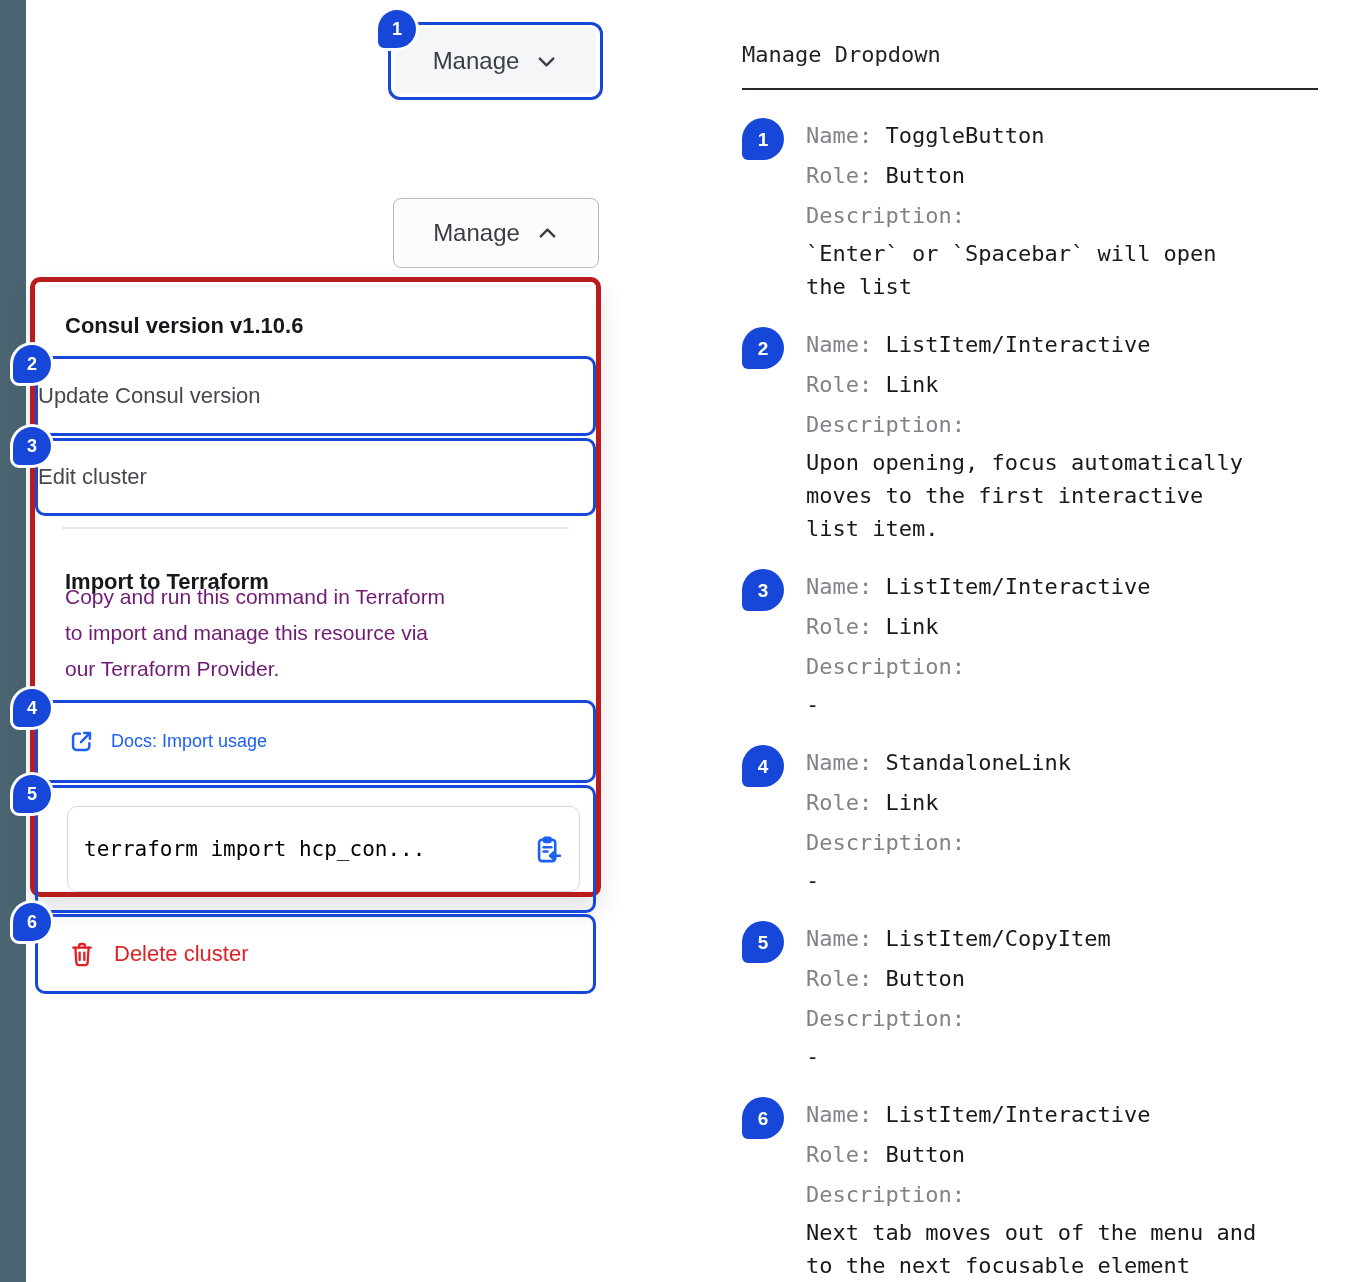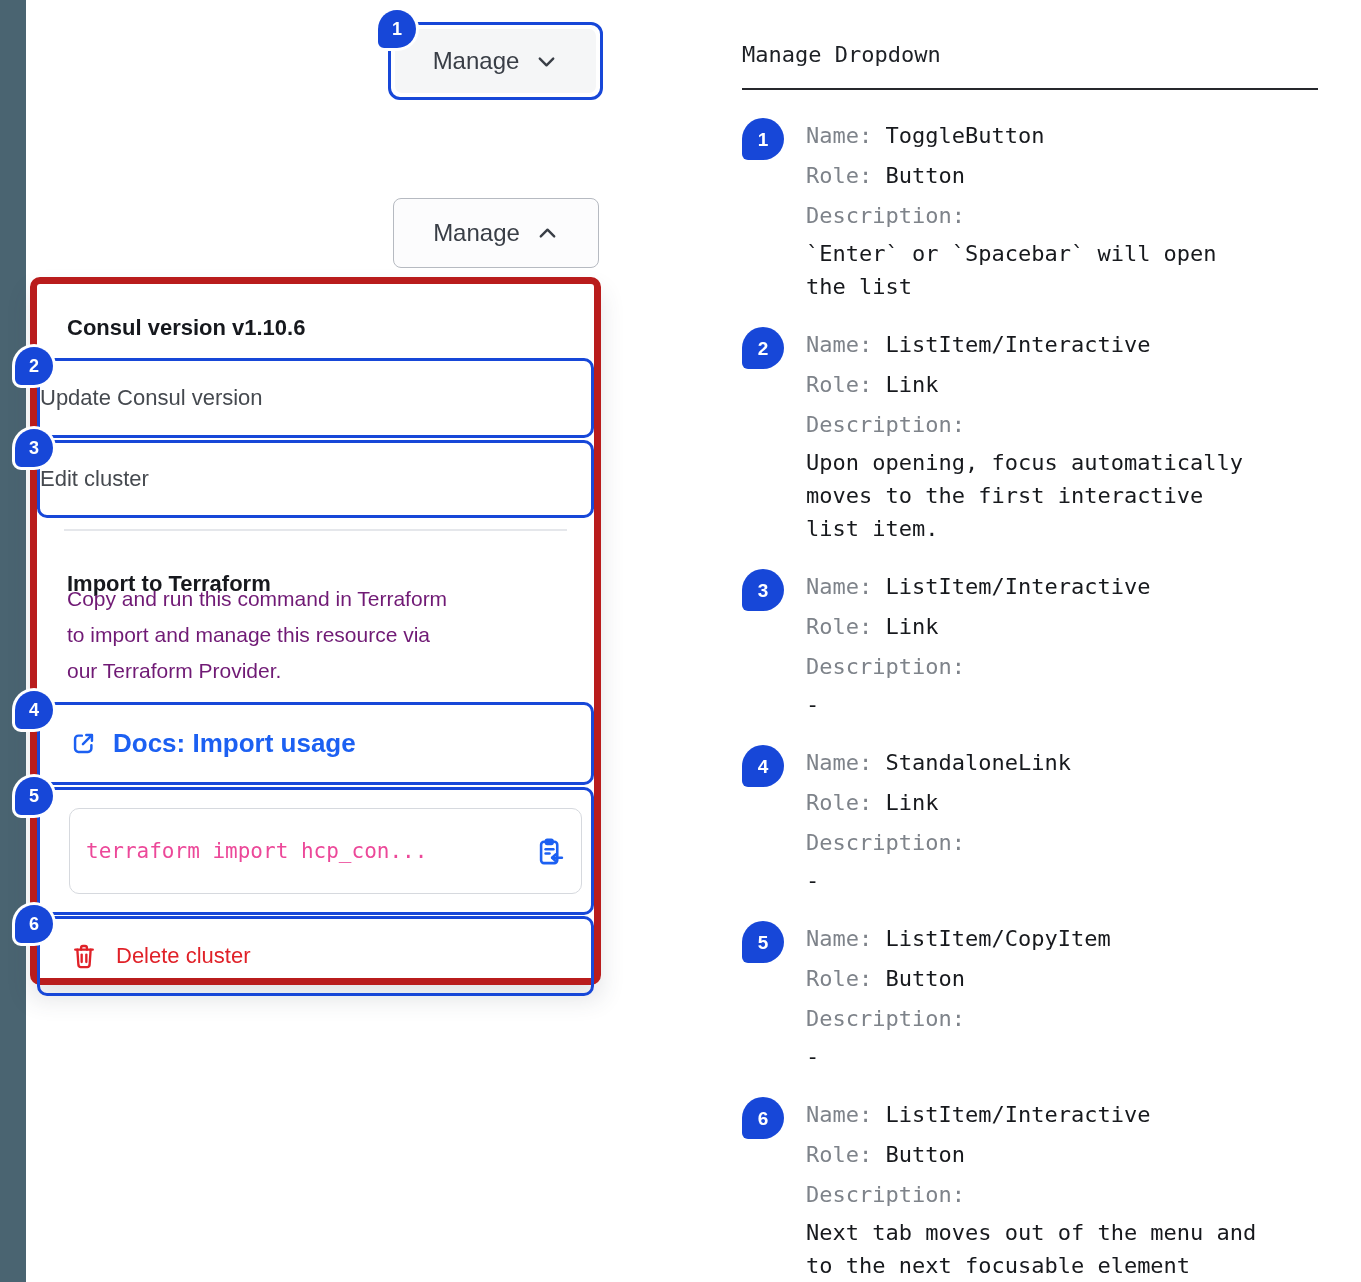--- a/index.html
+++ b/index.html
@@ -41,51 +41,51 @@
   
   .expanded-btn{
     position:absolute;left:393px;top:198px;width:206px;height:70px;
     background:#fcfcfd;border:1.5px solid #b6bac1;border-radius:8px;
     display:flex;align-items:center;justify-content:center;gap:16px;
     font-size:24px;color:#393e46;cursor:pointer;
   }
 
   
   .panel{
-    position:absolute;left:30px;top:277px;width:571px;height:708px;
-    background:#fff;border:7px solid #b91c1c;border-radius:10px;
+    position:absolute;left:30px;top:277px;width:571px;height:620px;
+    background:#fff;border:5px solid #b91c1c;border-radius:10px;
     box-shadow:0 14px 24px rgba(55,65,80,.14);
   }
   .version-header{position:absolute;left:30px;top:31px;font-size:22px;font-weight:700;color:#16181d;}
   .fbox{
     position:absolute;left:0px;right:0px;border:3px solid var(--accent);
     border-radius:10px;display:flex;align-items:center;cursor:pointer;background:transparent;
   }
   .fbox-update{top:74px;height:80px;}
   .fbox-edit{top:156px;height:78px;}
   .fbox-docs{top:418px;height:83px;}
   .fbox-copy{top:503px;height:128px;}
   .fbox-delete{top:632px;height:80px;}
   .menu-label{font-size:22px;color:#45494f;}
   .divider{position:absolute;top:245px;left:27px;right:27px;border-top:2px solid #e5e7eb;}
   .import-header{position:absolute;left:30px;top:263px;font-size:22px;font-weight:700;color:#16181d;margin-top:24px;}
   .import-desc{
     position:absolute;left:30px;top:297px;font-size:21px;line-height:36px;
     color:#701a75;white-space:pre-line;
   }
   .docs-row{display:flex;align-items:center;gap:16px;padding-left:30px;color:var(--link);}
-  .docs-label{font-size:26px;font-weight:700;color:var(--link);}
+  .docs-label{font-size:18px;font-weight:400;color:var(--link);}
   .code-field{
     margin-left:29px;width:513px;height:86px;border:1.5px solid #d6d9de;border-radius:10px;
     display:flex;align-items:center;justify-content:space-between;
     padding:0 16px 0 16px;background:#fff;
   }
   .code-text{
     font-family:"DejaVu Sans Mono","Liberation Mono",monospace;
-    font-size:21px;color:#ec4899;white-space:nowrap;
+    font-size:21px;color:#000000;white-space:nowrap;
   }
   .copy-icon{color:var(--link);cursor:pointer;display:flex;}
   .delete-row{display:flex;align-items:center;gap:18px;padding-left:30px;color:var(--danger);}
   .delete-label{font-size:22px;font-weight:400;color:var(--danger);}
   .panel .badge{position:absolute;left:-22px;}
   .b2{top:63px;} .b3{top:145px;} .b4{top:407px;} .b5{top:493px;} .b6{top:621px;}
   .icon{display:flex;flex:none;}
 
   
   .spec{

